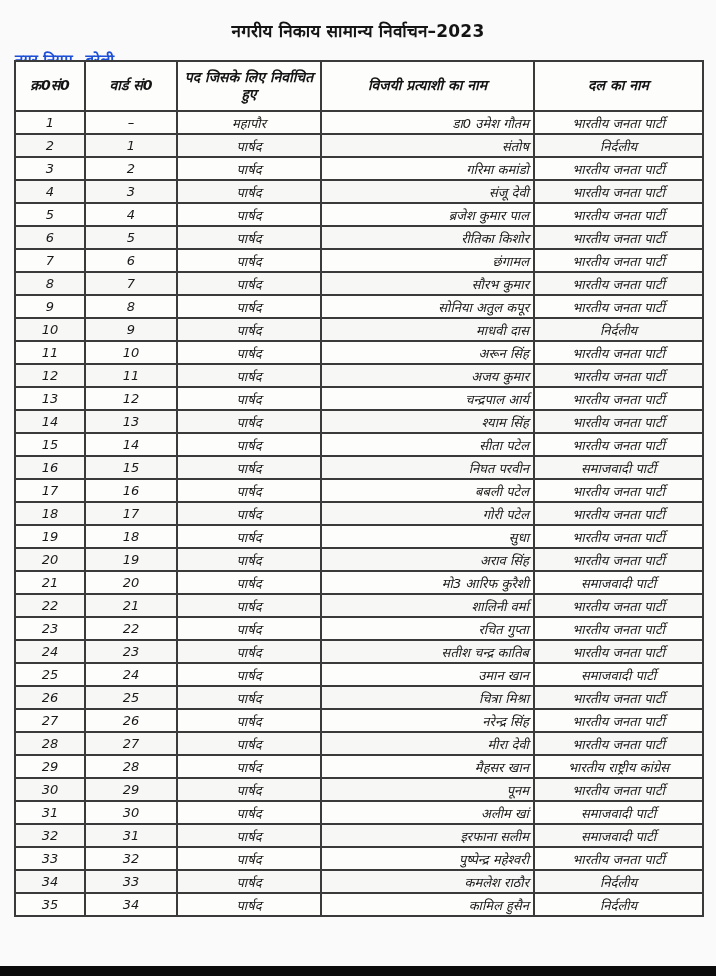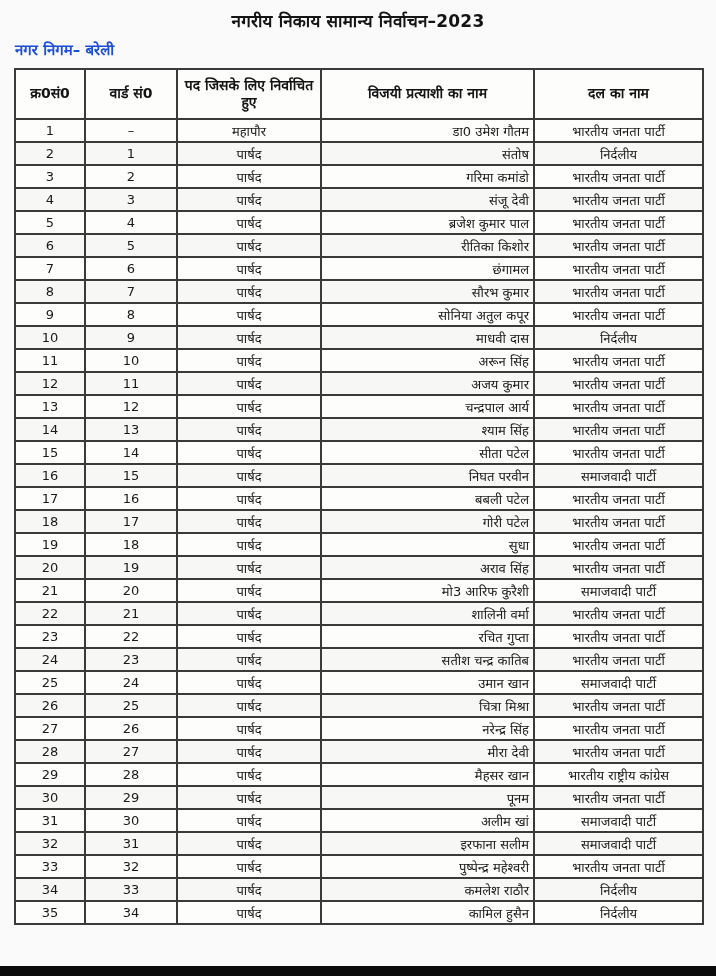--- a/index.html
+++ b/index.html
@@ -10,43 +10,44 @@
     position: relative;
     width: 716px;
     height: 976px;
     margin: 0 auto;
     background: #fbfafa;
     color: #1c1c1c;
     overflow: hidden;
   }
 
   .doc-title {
-    padding-top: 9px;
+    padding-top: 19px;
     text-align: center;
     font-size: 17px;
     font-weight: bold;
     letter-spacing: 0.2px;
     color: #141414;
   }
 
   .doc-subtitle {
     margin: 7px 0 0 15px;
     font-size: 15px;
     font-weight: bold;
     color: #1d4ed8;
   }
 
   table.results {
     position: absolute;
     left: 14px;
-    top: 68px;
+    top: 60px;
     width: 688px;
     border-collapse: collapse;
     table-layout: fixed;
     background: #fdfdfc;
+    font-style: italic;
   }
 
   table.results th,
   table.results td {
     border: 2px solid #3a3a3a;
     font-size: 13px;
     overflow: hidden;
     white-space: nowrap;
   }
 

